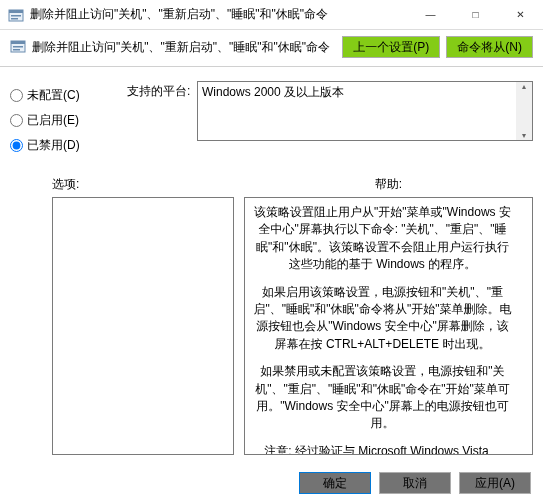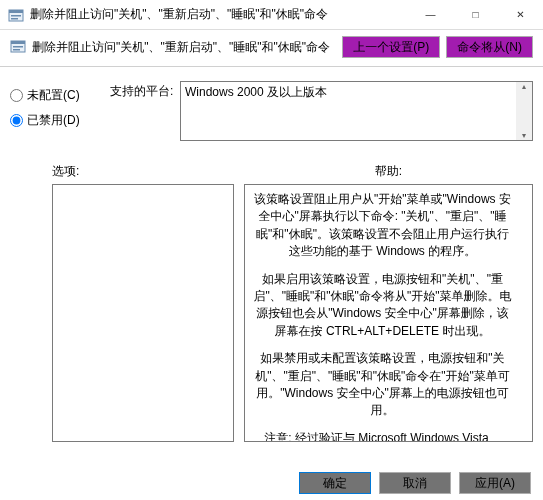--- a/index.html
+++ b/index.html
@@ -38,31 +38,31 @@
     padding: 6px 10px;
     display: flex;
     align-items: center;
     gap: 6px;
   }
   .toolbar .desc { flex: 1; font-size: 12px; }
   .nav-btn {
     height: 22px;
     padding: 0 10px;
     border: 1px solid #adadad;
-    background: #a21caf;
+    background: #84cc16;
     font-size: 12px;
     cursor: pointer;
   }
 
   .hr { height: 1px; background: #d0d0d0; margin: 2px 0 6px 0; }
 
   .body {
     display: flex;
     padding: 8px 10px;
-    gap: 2px;
+    gap: 19px;
   }
   .left-col {
     width: 98px;
     padding-top: 2px;
   }
   .radio-row {
     display: flex; align-items: center;
     margin: 4px 0 8px 0;
     font-size: 12px;
     cursor: pointer;
@@ -167,20 +167,24 @@
 </div>
 <div class="hr"></div>
 
 <div class="body">
   <div class="left-col">
     <label class="radio-row">
       <input type="radio" name="state" style="">
       <span>未配置(C)</span>
     </label>
     <label class="radio-row">
+      <input type="radio" name="state" style="">
+      <span>已启用(E)</span>
+    </label>
+    <label class="radio-row">
       <input type="radio" name="state" checked="" style="">
       <span>已禁用(D)</span>
     </label>
   </div>
   <div class="right-col">
     <div class="field-row">
       <div class="field-label">支持的平台:</div>
       <div class="platform-box">
         <span>Windows 2000 及以上版本</span>
         <div class="scroll-ind">

